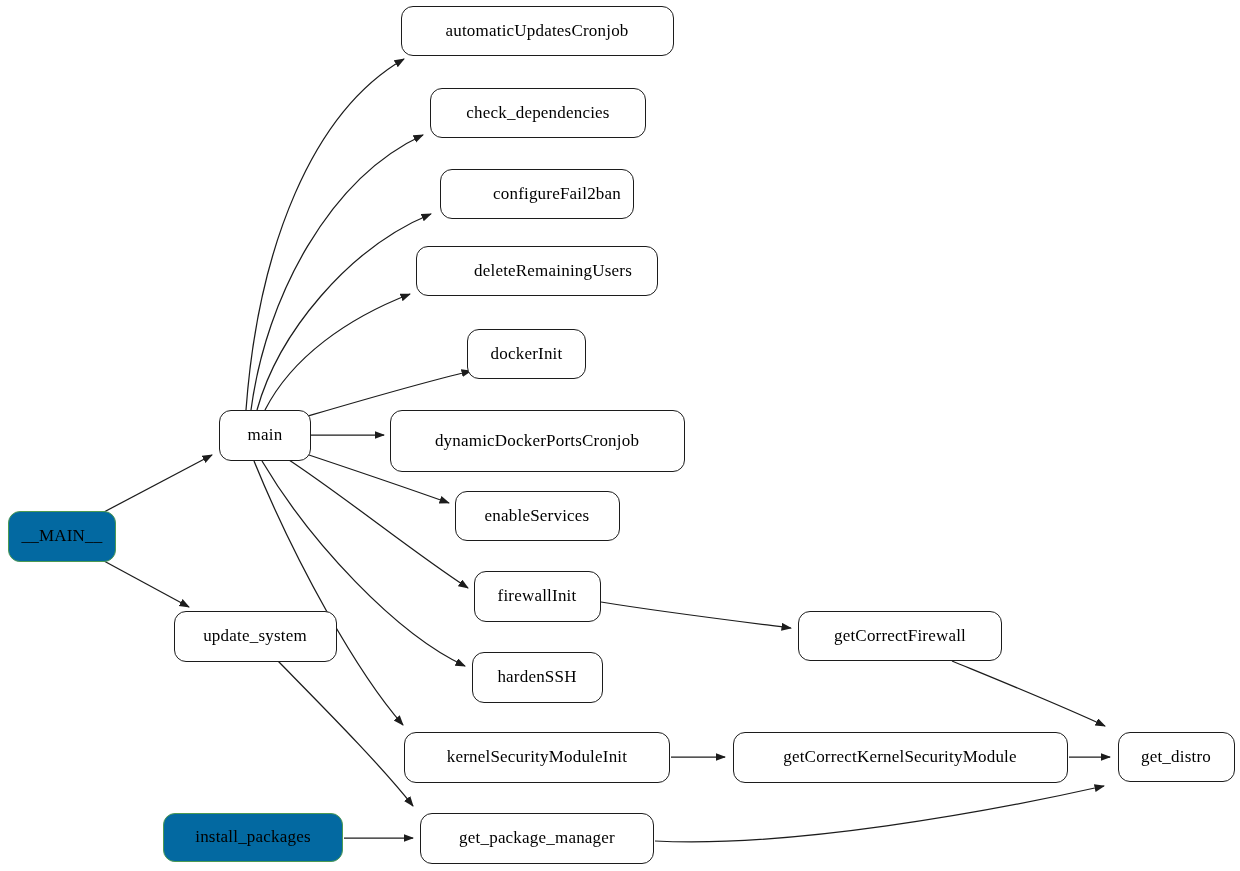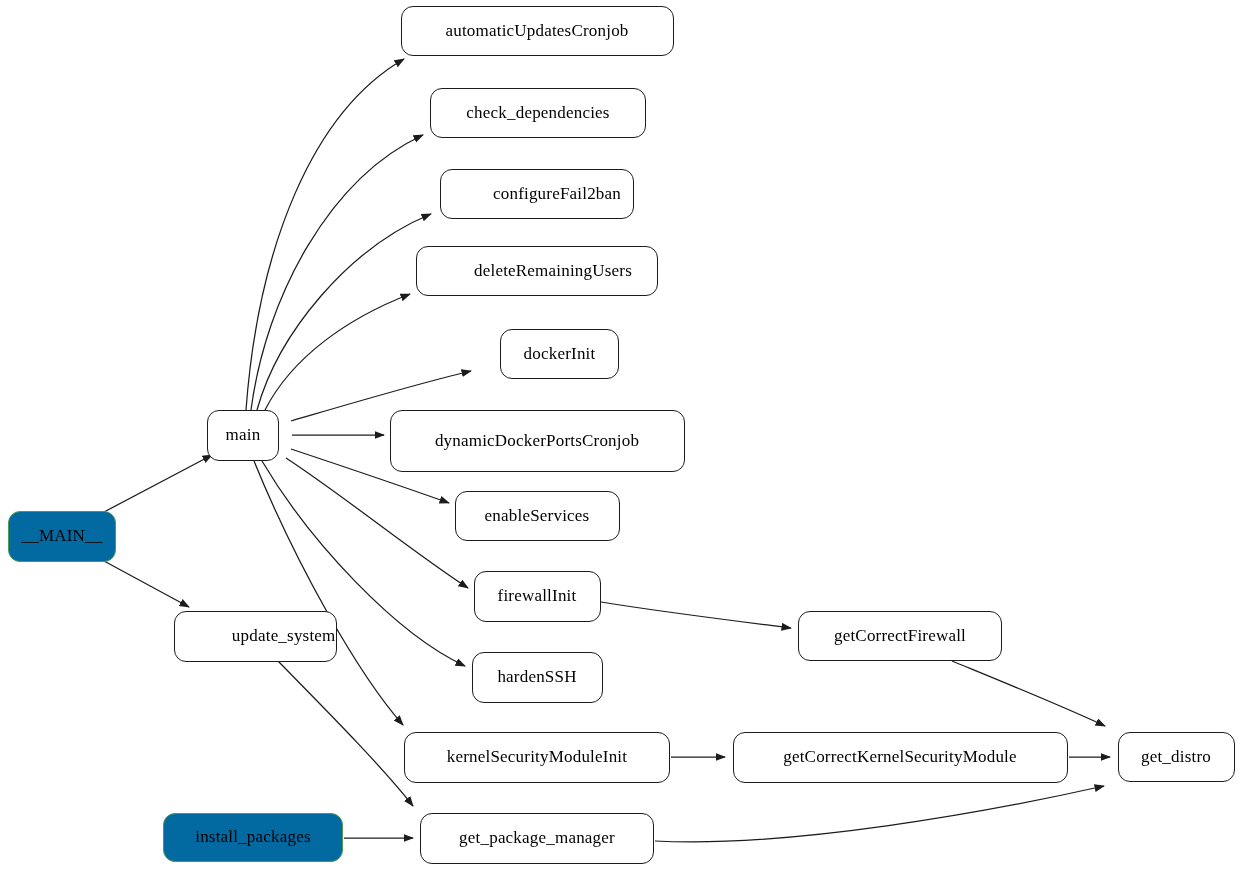--- a/index.html
+++ b/index.html
@@ -76,42 +76,42 @@
         <path d="M 952 661 C 1008 684, 1060 705, 1105 726" class="edge-path" marker-end="url(#arrowhead)"></path>
         <path d="M 671 757 L 725 757" class="edge-path" marker-end="url(#arrowhead)"></path>
         <path d="M 1069 757 L 1110 757" class="edge-path" marker-end="url(#arrowhead)"></path>
         <path d="M 655 841 C 790 848, 988 812, 1104 786" class="edge-path" marker-end="url(#arrowhead)"></path>
       </g>
   </svg>
   <div id="nodes">
       <div class="node entry" style="left: 8px; top: 510.5px; width: 108px; height: 51px;">
         <span>__MAIN__</span>
       </div>
-      <div class="node" style="left: 207px; top: 409.5px; width: 72px; height: 51px;">
+      <div class="node" style="left: 219px; top: 409.5px; width: 92px; height: 51px;">
         <span>main</span>
       </div>
-      <div class="node" style="left: 173.5px; top: 610.5px; width: 163px; height: 51px; justify-content: flex-end;">
+      <div class="node" style="left: 173.5px; top: 610.5px; width: 163px; height: 51px;">
         <span>update_system</span>
       </div>
       <div class="node entry" style="left: 163px; top: 812.5px; width: 180px; height: 49px;">
         <span>install_packages</span>
       </div>
       <div class="node" style="left: 400.5px; top: 6px; width: 273px; height: 50px;">
         <span>automaticUpdatesCronjob</span>
       </div>
       <div class="node" style="left: 430px; top: 88px; width: 216px; height: 50px;">
         <span>check_dependencies</span>
       </div>
       <div class="node" style="left: 440px; top: 169px; width: 194px; height: 50px; padding-left: 40px;">
         <span>configureFail2ban</span>
       </div>
       <div class="node" style="left: 416px; top: 246px; width: 242px; height: 50px; padding-left: 32px;">
         <span>deleteRemainingUsers</span>
       </div>
-      <div class="node" style="left: 500px; top: 329px; width: 119px; height: 50px;">
+      <div class="node" style="left: 467px; top: 329px; width: 119px; height: 50px;">
         <span>dockerInit</span>
       </div>
       <div class="node" style="left: 389.5px; top: 410px; width: 295px; height: 62px;">
         <span>dynamicDockerPortsCronjob</span>
       </div>
       <div class="node" style="left: 454.5px; top: 491px; width: 165px; height: 50px;">
         <span>enableServices</span>
       </div>
       <div class="node" style="left: 473.5px; top: 570.5px; width: 127px; height: 51px;">
         <span>firewallInit</span>

